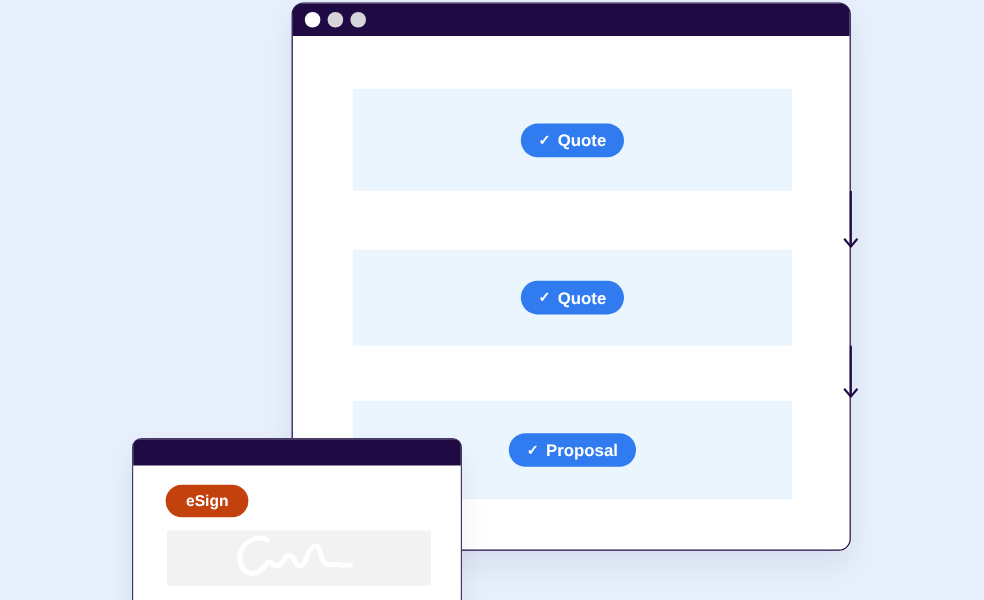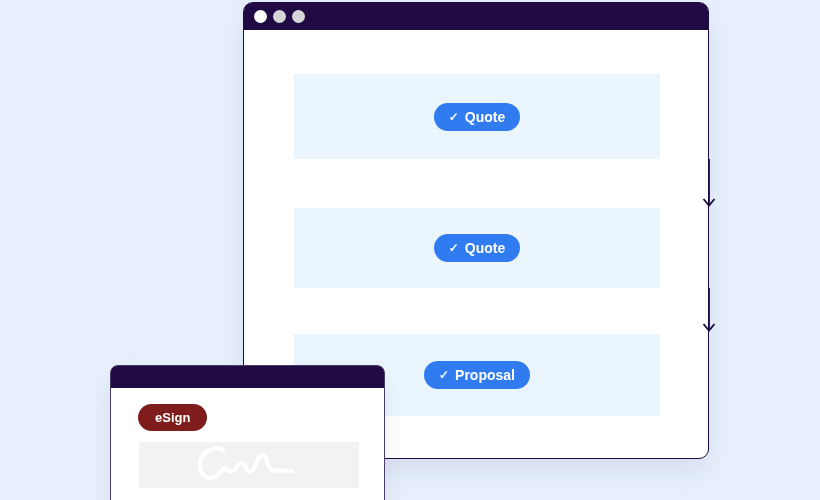--- a/index.html
+++ b/index.html
@@ -91,21 +91,21 @@
   .esign-window .titlebar {
     height: 22px;
     border-radius: 6px 6px 0 0;
   }
   .esign-badge {
     position: absolute;
     left: 27px; top: 38px;
     display: inline-flex;
     align-items: center;
     justify-content: center;
-    background: #7f1d1d;
+    background: #c2410c;
     color: #ffffff;
     border: none;
     border-radius: 14px;
     height: 27px;
     padding: 0 17px;
     font-family: "Liberation Sans", sans-serif;
     font-size: 13px;
     font-weight: bold;
     cursor: pointer;
   }

